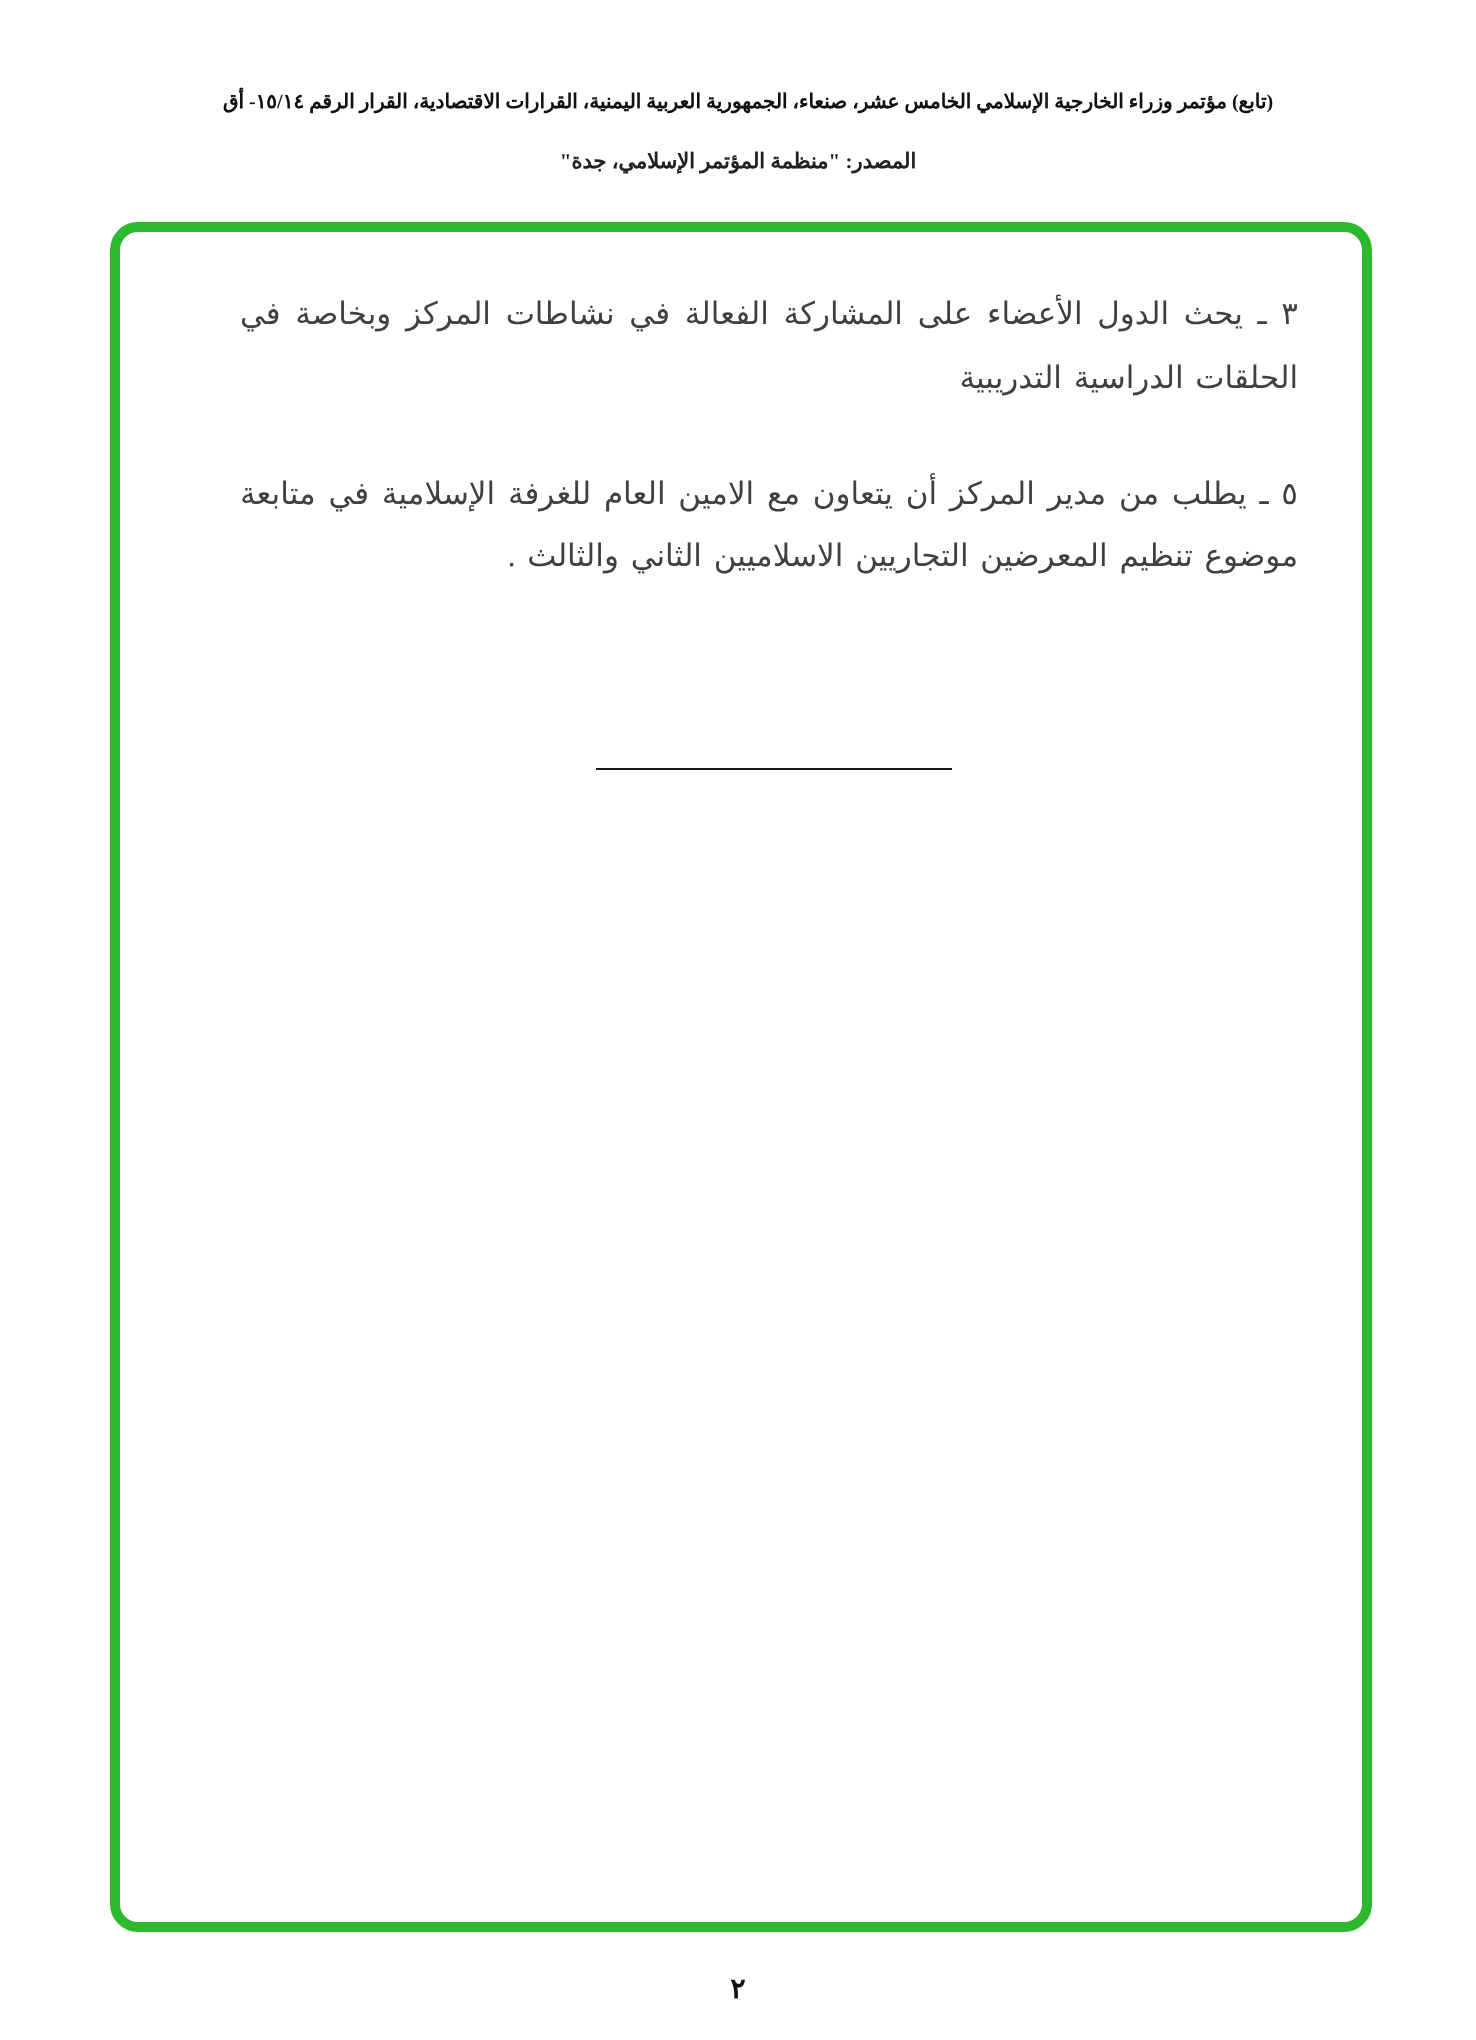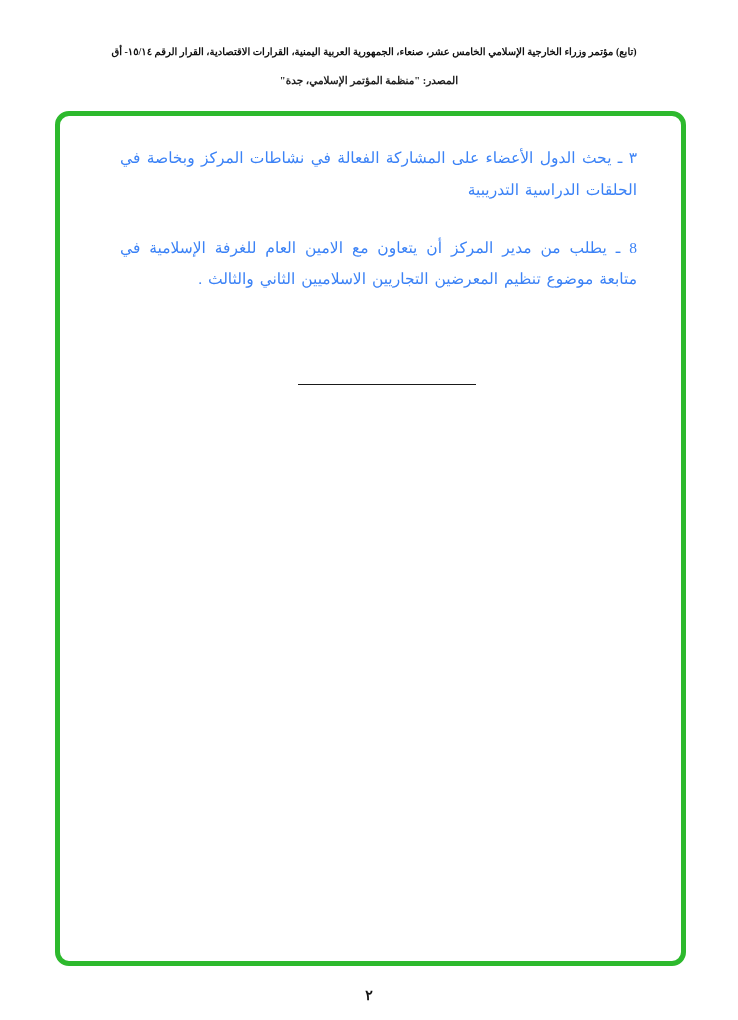--- a/index.html
+++ b/index.html
@@ -62,22 +62,22 @@
     right: 32px;
     left: 60px;
     direction: rtl;
   }
   .para {
     direction: rtl;
     text-align: justify;
     text-align-last: right;
     font-size: 15.5px;
     line-height: 2.05;
-    color: #3b82f6;
-    margin: 0 12px 26px 0;
+    color: #404040;
+    margin: 0 0 26px 0;
     word-spacing: 2px;
   }
   .divider {
     position: absolute;
     top: 268px;
     right: 205px;
     width: 178px;
     height: 0;
     border-top: 1.5px solid #1a1a1a;
   }
@@ -101,21 +101,21 @@
   <div class="doc-header">(تابع) مؤتمر وزراء الخارجية الإسلامي الخامس عشر، صنعاء، الجمهورية العربية اليمنية، القرارات الاقتصادية، القرار الرقم ١٥/١٤- أق</div>
 
   <div class="doc-source">المصدر:  "منظمة المؤتمر الإسلامي، جدة"</div>
 
   <div class="content-box">
     <div class="content-inner">
 
       <p class="para">٣ ـ يحث الدول الأعضاء على المشاركة الفعالة في نشاطات المركز وبخاصة في الحلقات الدراسية التدريبية</p>
 
 
-      <p class="para">8 ـ يطلب من مدير المركز أن يتعاون مع الامين العام للغرفة الإسلامية في متابعة موضوع تنظيم المعرضين التجاريين الاسلاميين الثاني والثالث .</p>
+      <p class="para">٥ ـ يطلب من مدير المركز أن يتعاون مع الامين العام للغرفة الإسلامية في متابعة موضوع تنظيم المعرضين التجاريين الاسلاميين الثاني والثالث .</p>
 
     </div>
 
     <div class="divider"></div>
   </div>
 
   <div class="page-number">٢</div>
 
 </div>
 

